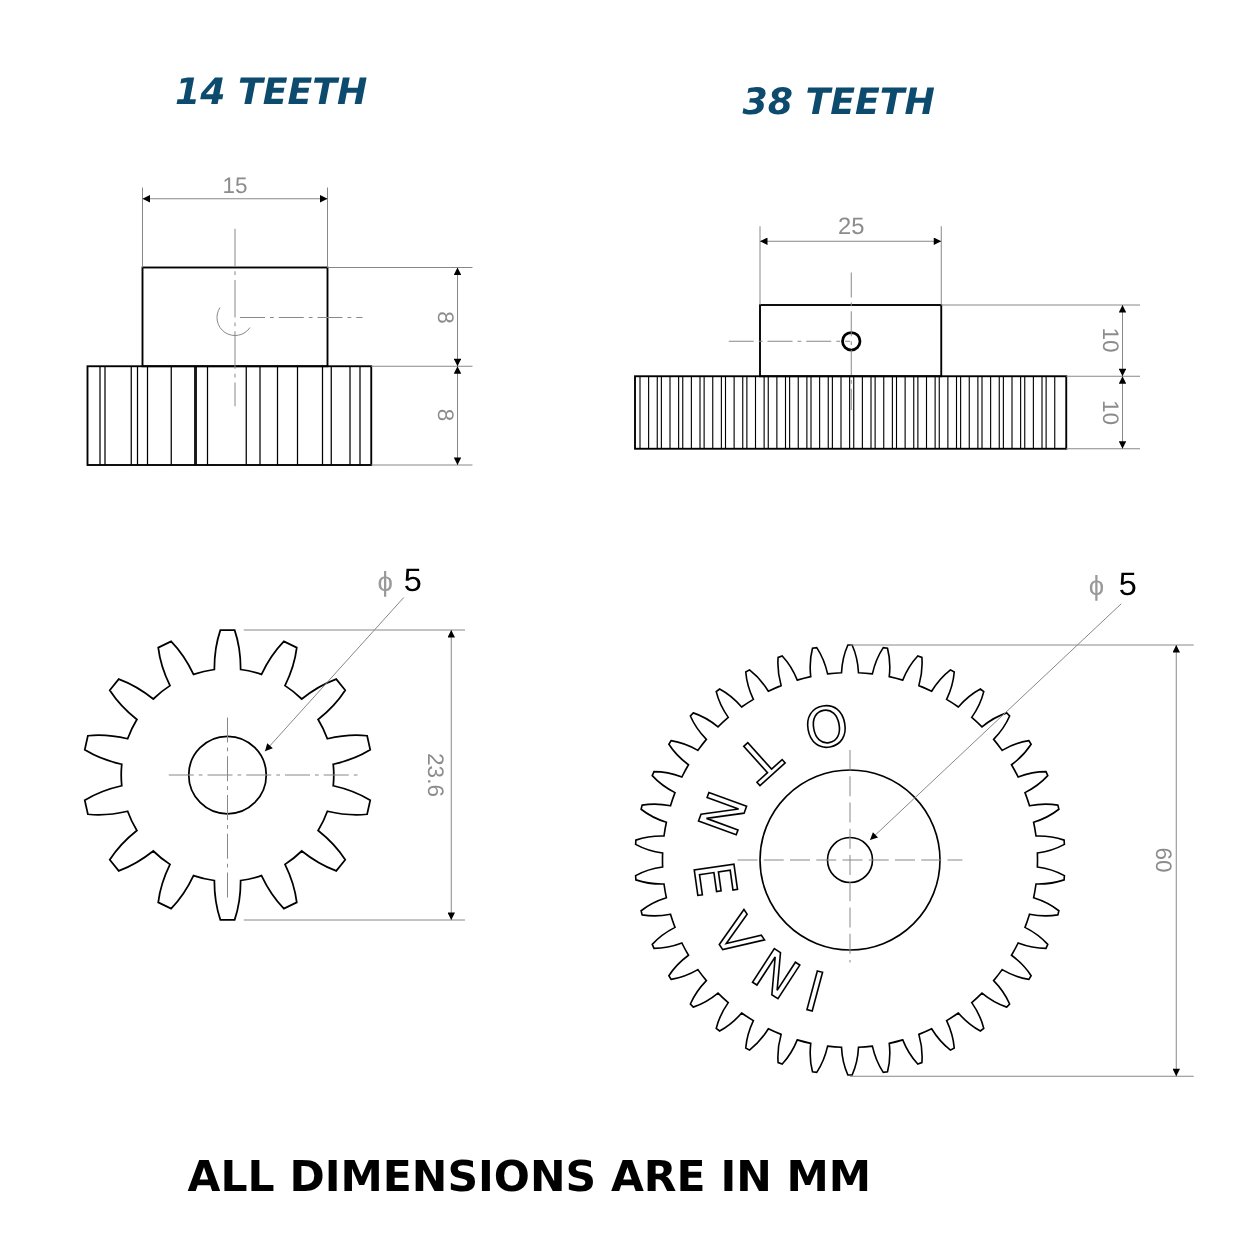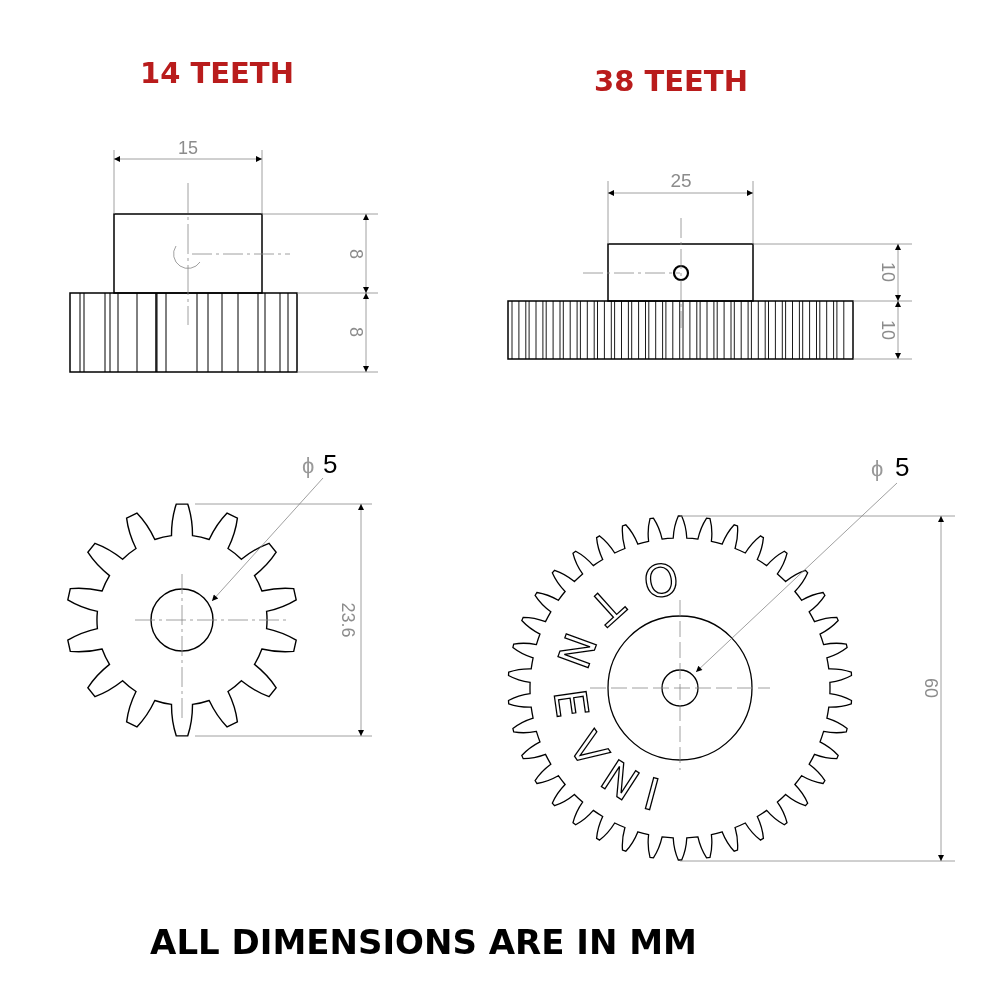--- a/index.html
+++ b/index.html
@@ -1,17 +1,17 @@
 <!DOCTYPE html>
 <html><head>
 <meta charset="utf-8">
 <style>
   html, body { margin:0; padding:0; background:#ffffff; }
   body { width:1000px; height:1000px; position:relative; overflow:hidden; font-family:"Liberation Sans", sans-serif; }
-  .title { position:absolute; font-weight:bold; color:#b91c1c; font-size:29px; font-family:"DejaVu Sans", sans-serif; }
+  .title { position:absolute; font-weight:bold; color:#0c4a6e; font-size:29px; font-family:"DejaVu Sans", sans-serif;font-style:italic; }
   svg { position:absolute; left:0; top:0; }
   .footer { position:absolute; left:0; width:847px; text-align:center; top:922px; font-weight:bold; font-size:34px; font-family:"DejaVu Sans", sans-serif; color:#000; }
 </style>
 </head>
 <body>
 
 <div class="title" style="left:140px;top:56px;">14 TEETH</div>
 <div class="title" style="left:594px;top:64px;">38 TEETH</div>
 
 <svg width="1000" height="1000" viewBox="0 0 1000 1000">

